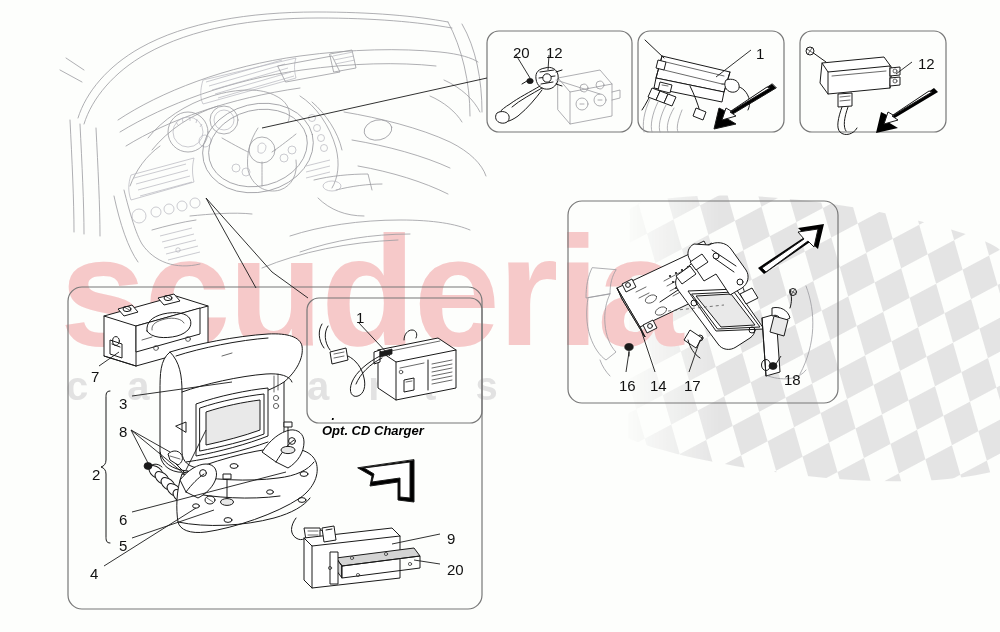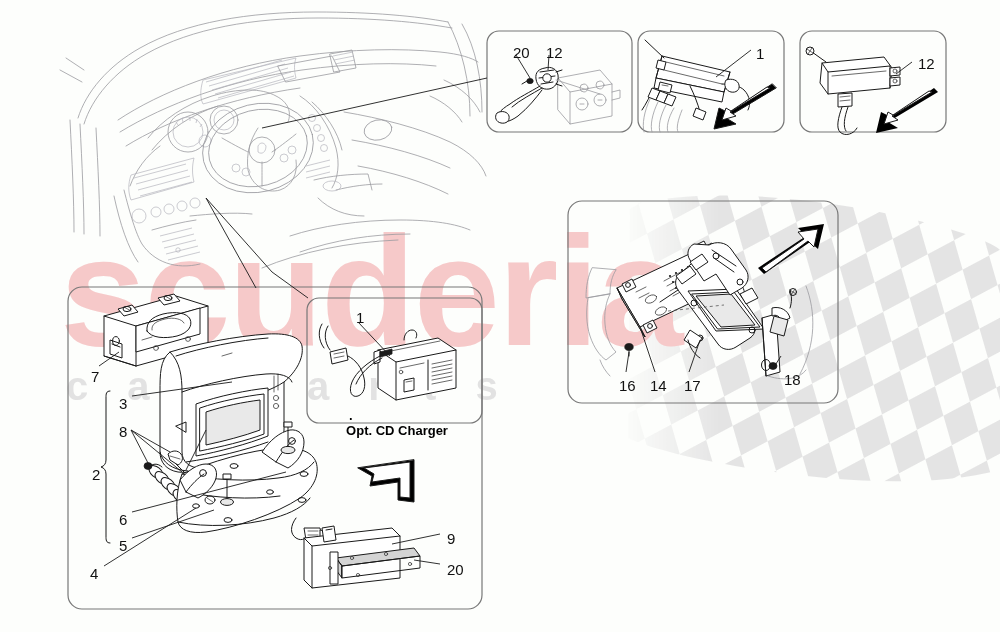--- a/index.html
+++ b/index.html
@@ -27,22 +27,22 @@
     white-space:nowrap;
     user-select:none;
   }
   .cap{
     position:absolute;
     font-family:"Liberation Sans", sans-serif;
     font-size:13px;
     font-weight:bold;
     color:#000;
     white-space:nowrap;
-    text-align:center;
     line-height:1.35;
+    font-style:italic;
   }
 </style>
 </head>
 <body>
 
 <div id="stage">
 
   <svg class="layer" id="wm-flag" viewBox="0 0 1000 632" xmlns="http://www.w3.org/2000/svg">
     <defs>
       <pattern id="checker" width="60" height="60" patternUnits="userSpaceOnUse" patternTransform="rotate(-28) skewX(-12)">

